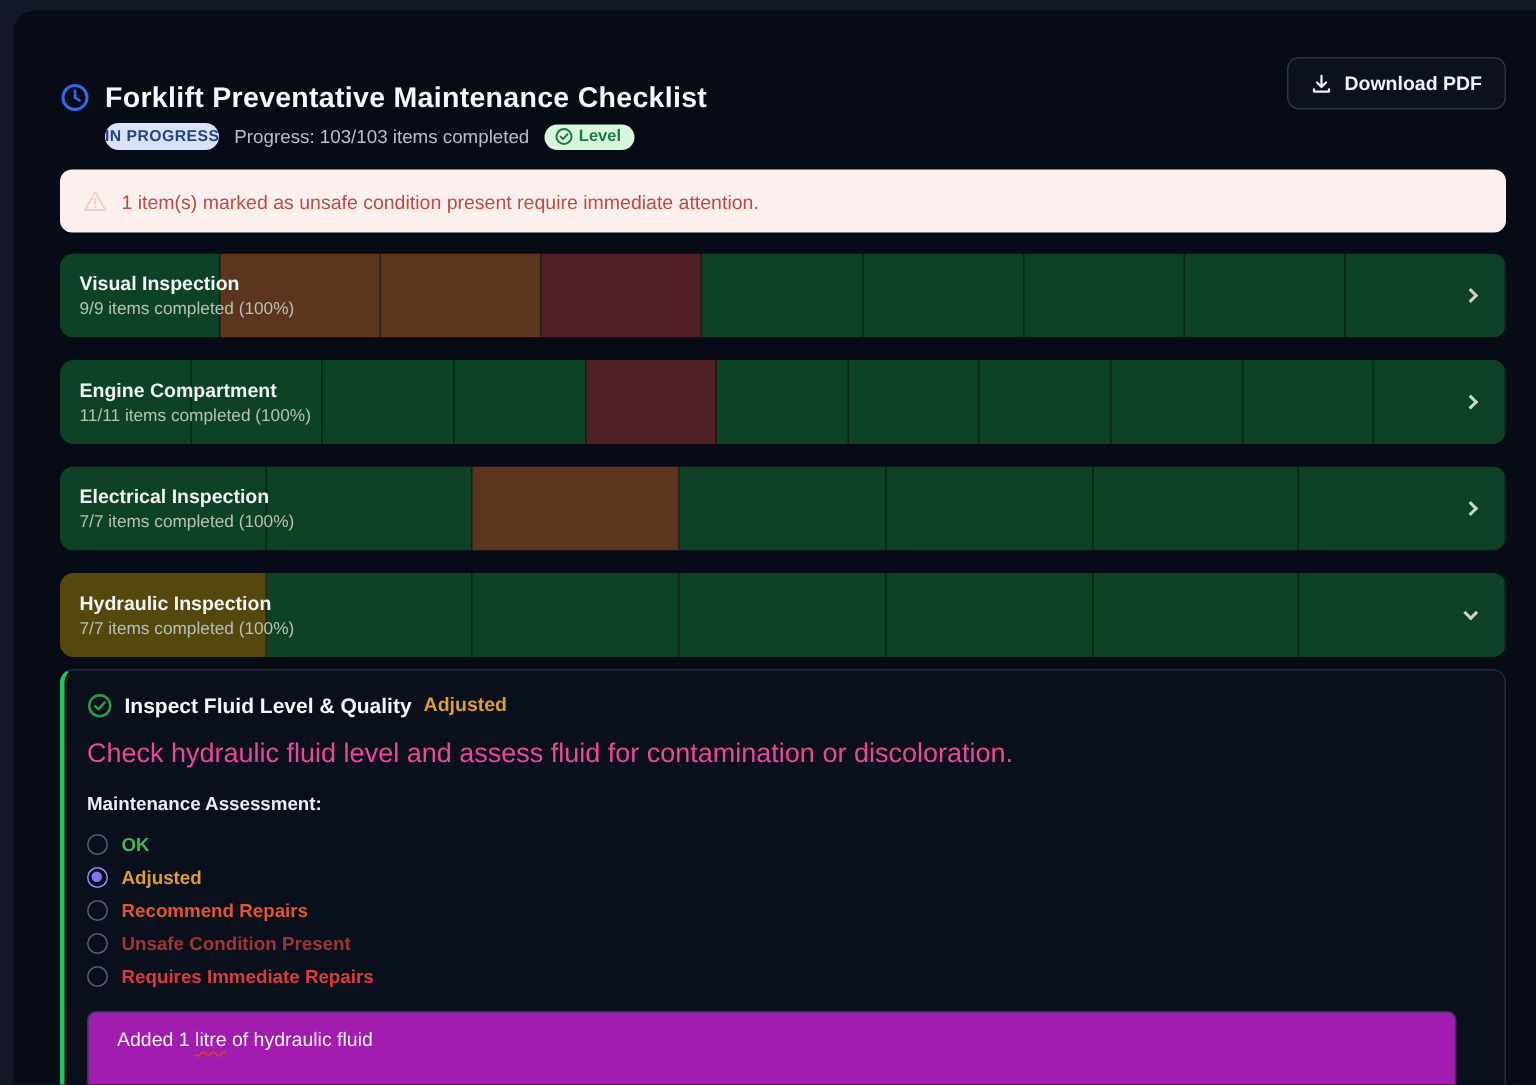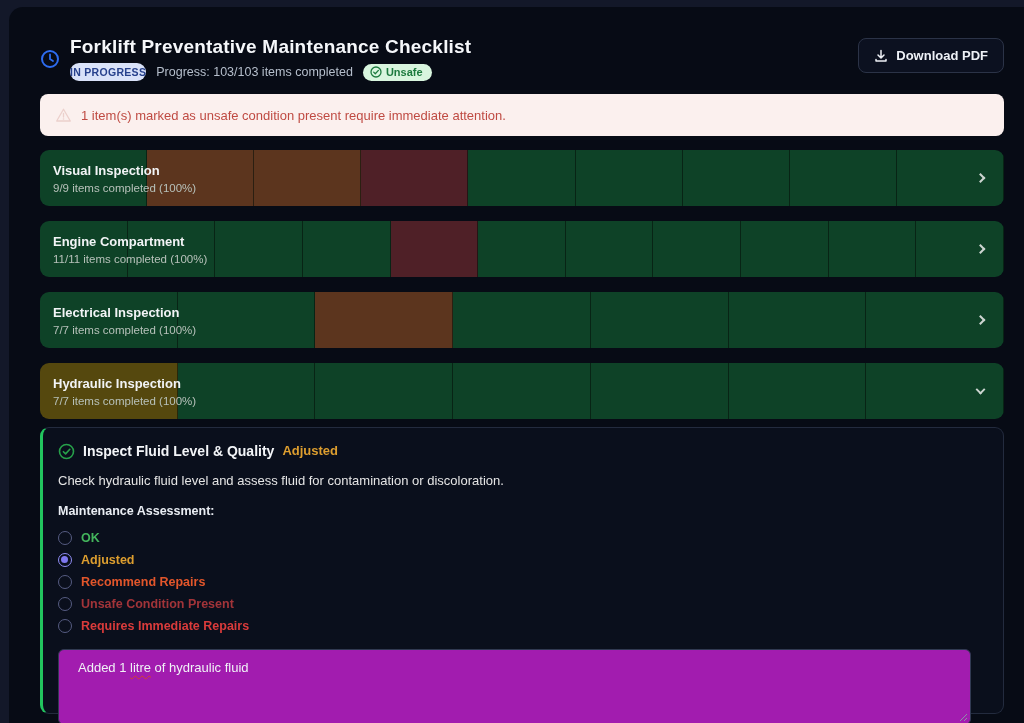--- a/index.html
+++ b/index.html
@@ -7,21 +7,21 @@
   body { background:#131829; font-family:"Liberation Sans", sans-serif; position:relative; }
 
   .panel {
     position:absolute; left:9px; top:7px; right:0; bottom:0;
     background:#070b15; border-radius:14px 0 0 0;
     padding:29px 20px 0 31px;
   }
 
   
   .header { display:flex; justify-content:space-between; align-items:flex-start; }
-  .header-left { display:flex; align-items:center; gap:10px; }
+  .header-left { display:flex; align-items:flex-start; gap:10px;margin-top:19px; }
   .clock-wrap { width:20px; height:20px; flex:0 0 auto; }
   .title-col { display:flex; flex-direction:column; }
   .page-title { color:#f5f7fa; font-size:19px; font-weight:700; letter-spacing:.2px; line-height:22px; }
   .badge-row { display:flex; align-items:center; gap:10px; margin-top:4px; height:20px; }
   .badge-progress {
     background:#d9e2f9; color:#27418c; font-size:10.5px; font-weight:700;
     padding:3px 0; border-radius:10px; letter-spacing:.3px;
   }
   .progress-text { color:#b6bfcc; font-size:12.5px; }
   .badge-saved {
@@ -61,21 +61,21 @@
 
   
   .detail-card {
     margin-top:8px; height:287px; background:#0a0f1c;
     border:1px solid #232b3e; border-left:3px solid #22c55e; border-radius:9px;
     padding:15px 18px 0 15px;
   }
   .detail-title-row { display:flex; align-items:flex-start; gap:8px; }
   .detail-title { color:#f3f5f8; font-size:14px; font-weight:700; }
   .detail-status { font-size:13px; font-weight:700; }
-  .detail-desc { color:#e5e5e5; font-size:13px; margin-top:13px; }
+  .detail-desc { color:#ec4899; font-size:18px; margin-top:13px; }
   .assessment-label { color:#e9edf3; font-size:12.5px; font-weight:700; margin-top:16px; }
   .options { margin-top:9px; display:flex; flex-direction:column; }
   .option-row { display:flex; align-items:center; gap:9px; height:22px; cursor:pointer; }
   .radio {
     width:14px; height:14px; border-radius:50%;
     border:1.5px solid #565c82; background:transparent; flex:0 0 auto; position:relative;
   }
   .radio.checked { border:1.5px solid #8f8cf3; }
   .radio.checked::after {
     content:""; position:absolute; left:2px; top:2px; width:7px; height:7px;
@@ -107,21 +107,21 @@
       <div class="title-col">
         <div class="page-title">Forklift Preventative Maintenance Checklist</div>
         <div class="badge-row">
           <span class="badge-progress">IN PROGRESS</span>
           <span class="progress-text">Progress: 103/103 items completed</span>
           <span class="badge-saved">
             <svg width="12" height="12" viewBox="0 0 12 12">
               <circle cx="6" cy="6" r="5" fill="none" stroke="#1c7a3e" stroke-width="1.3"></circle>
               <path d="M3.7 6.1 L5.3 7.7 L8.4 4.4" fill="none" stroke="#1c7a3e" stroke-width="1.3" stroke-linecap="round" stroke-linejoin="round"></path>
             </svg>
-            <span>Unsafe</span>
+            <span>Level</span>
           </span>
         </div>
       </div>
     </div>
     <button class="btn-download">
       <svg width="14" height="14" viewBox="0 0 14 14">
         <path d="M7 1.5 V8.5 M4 6 L7 9 L10 6" fill="none" stroke="#eef1f6" stroke-width="1.5" stroke-linecap="round" stroke-linejoin="round"></path>
         <path d="M2 10.5 V12 H12 V10.5" fill="none" stroke="#eef1f6" stroke-width="1.5" stroke-linecap="round" stroke-linejoin="round"></path>
       </svg>
       <span>Download PDF</span>

